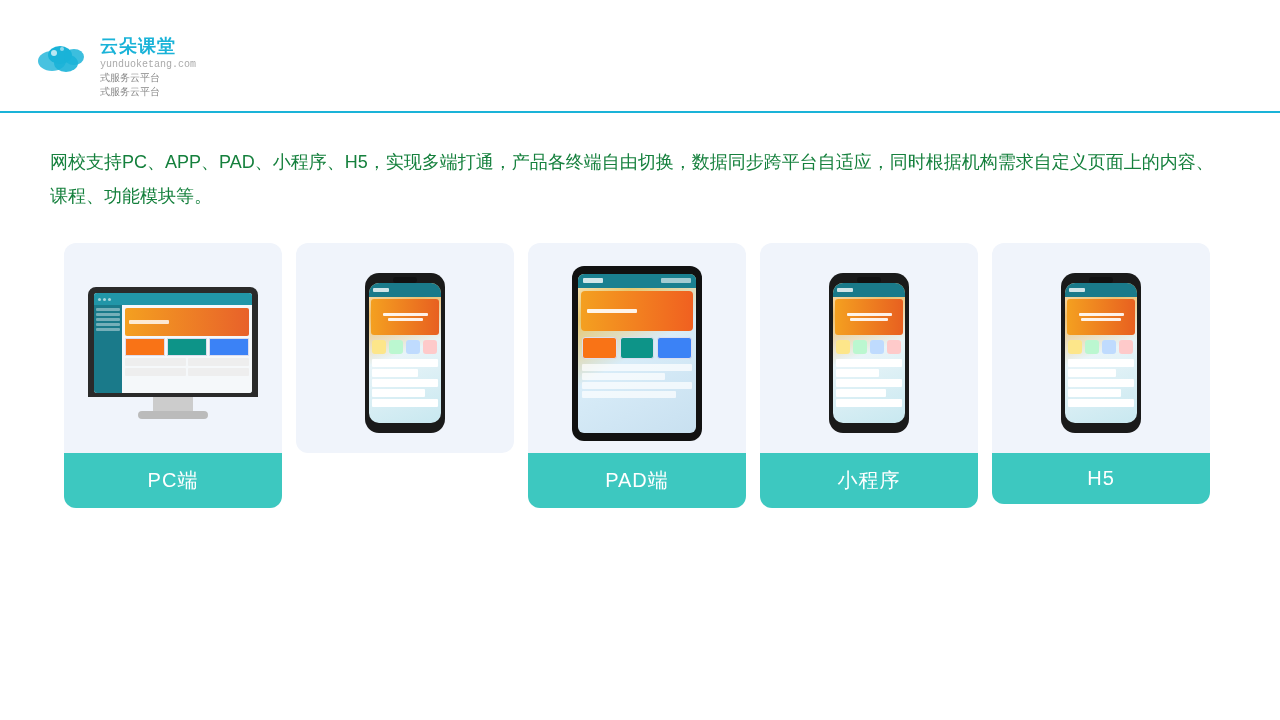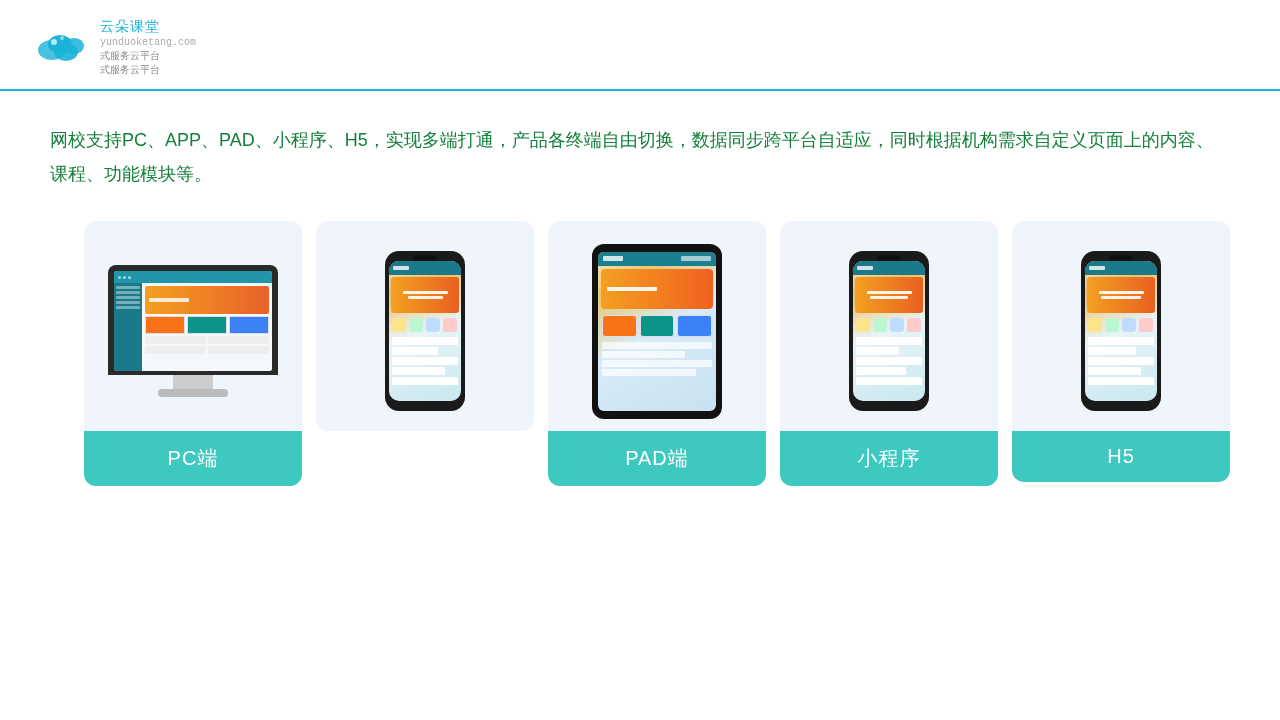--- a/index.html
+++ b/index.html
@@ -44,22 +44,22 @@
       font-size: 18px;
       color: #15803d;
       line-height: 1.9;
       font-weight: 400;
     }
 
     
     .cards-container {
       display: flex;
       gap: 14px;
-      padding: 10px 50px 20px 50px;
-      justify-content: flex-end;
+      padding: 10px 50px 20px 64px;
+      justify-content: flex-start;
       align-items: flex-start;
     }
 
     .card {
       background: #f0f4fb;
       border-radius: 12px;
       width: 218px;
       display: flex;
       flex-direction: column;
       align-items: center;
@@ -315,21 +315,21 @@
         <ellipse cx="22" cy="24" rx="14" ry="10" fill="#1ab3d8" opacity="0.8"></ellipse>
         <ellipse cx="36" cy="26" rx="12" ry="9" fill="#1ab3d8" opacity="0.9"></ellipse>
         <ellipse cx="30" cy="18" rx="12" ry="9" fill="#1ab3d8"></ellipse>
         <ellipse cx="44" cy="20" rx="10" ry="8" fill="#1ab3d8" opacity="0.85"></ellipse>
 
         <circle cx="24" cy="16" r="3" fill="white" opacity="0.7"></circle>
         <circle cx="32" cy="12" r="2" fill="white" opacity="0.5"></circle>
       </svg>
     </div>
     <div class="brand-text-col">
-      <span style="font-size:14px;font-weight:normal;color:#1ab3d8;letter-spacing:1px;">云朵课堂</span>
+      <span style="font-size:18px;font-weight:bold;color:#1ab3d8;letter-spacing:1px;margin-top:16px;">云朵课堂</span>
       <span style="font-size:10px;color:#aaa;font-family:Liberation Mono, monospace;">yunduoketang.com</span>
       <span style="font-size:10px;color:#888;line-height:1.4;">
         <span>式服务云平台</span><br>
         <span>式服务云平台</span>
       </span>
     </div>
   </div>
 </div>
 
 <div class="description">

